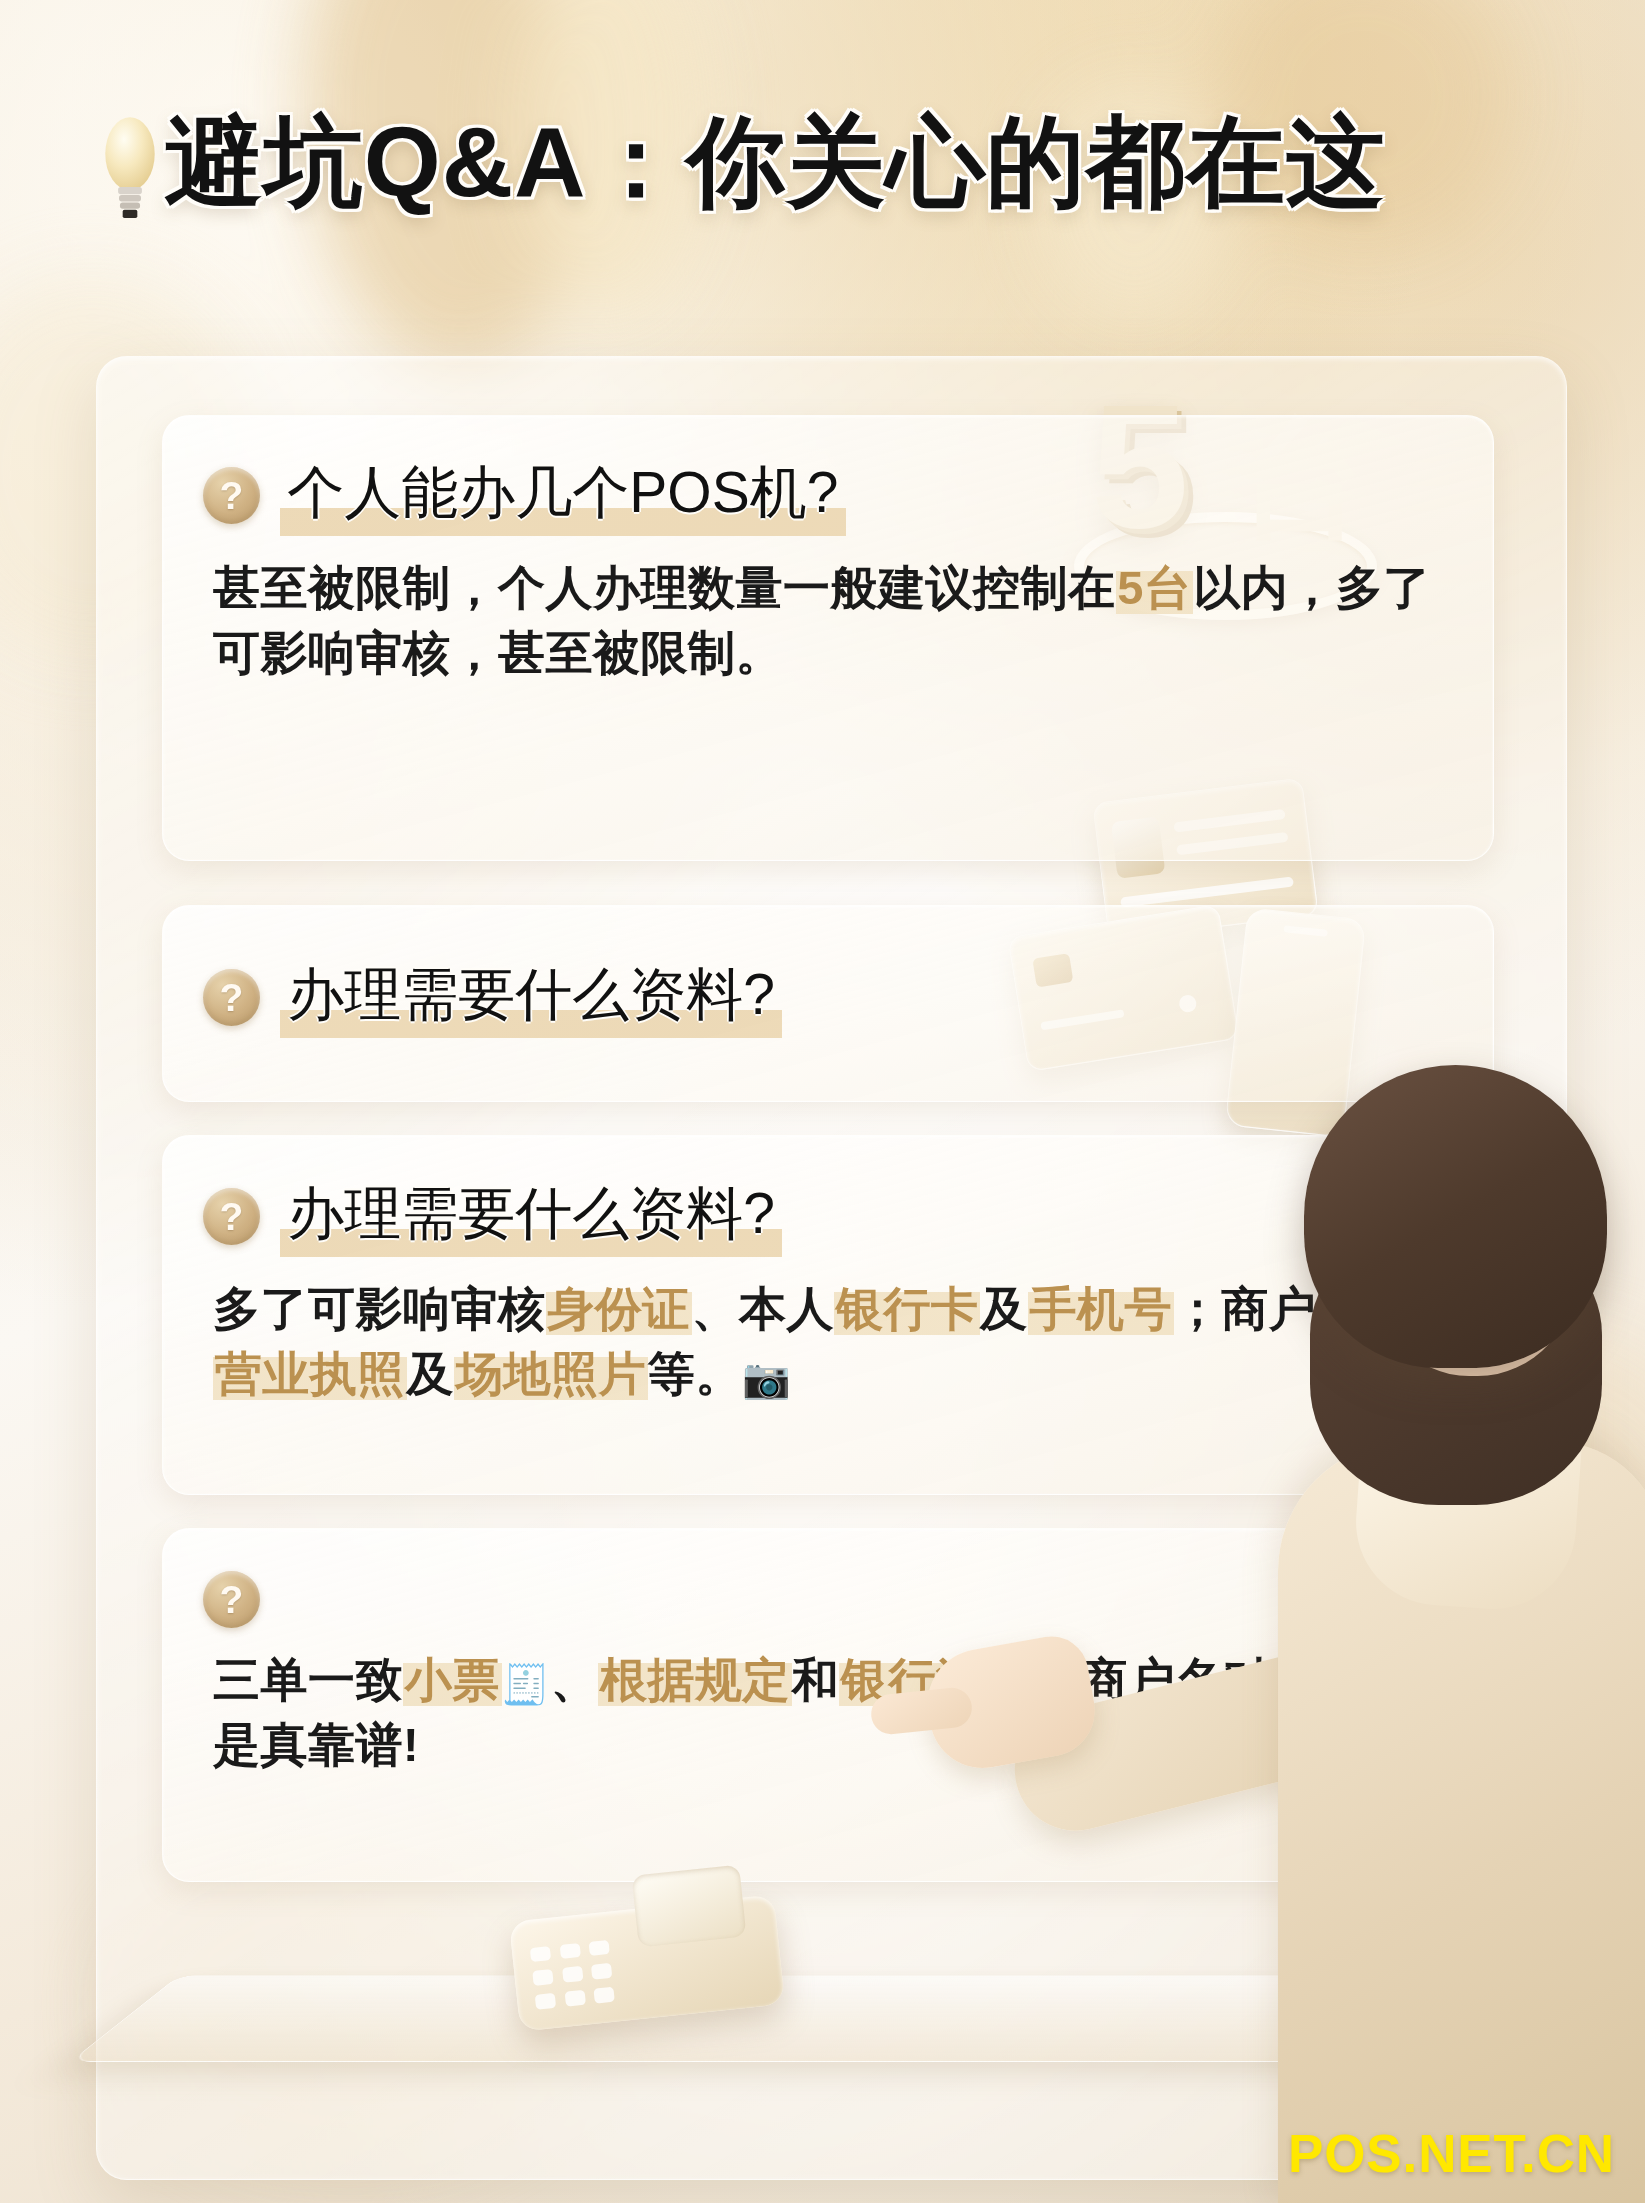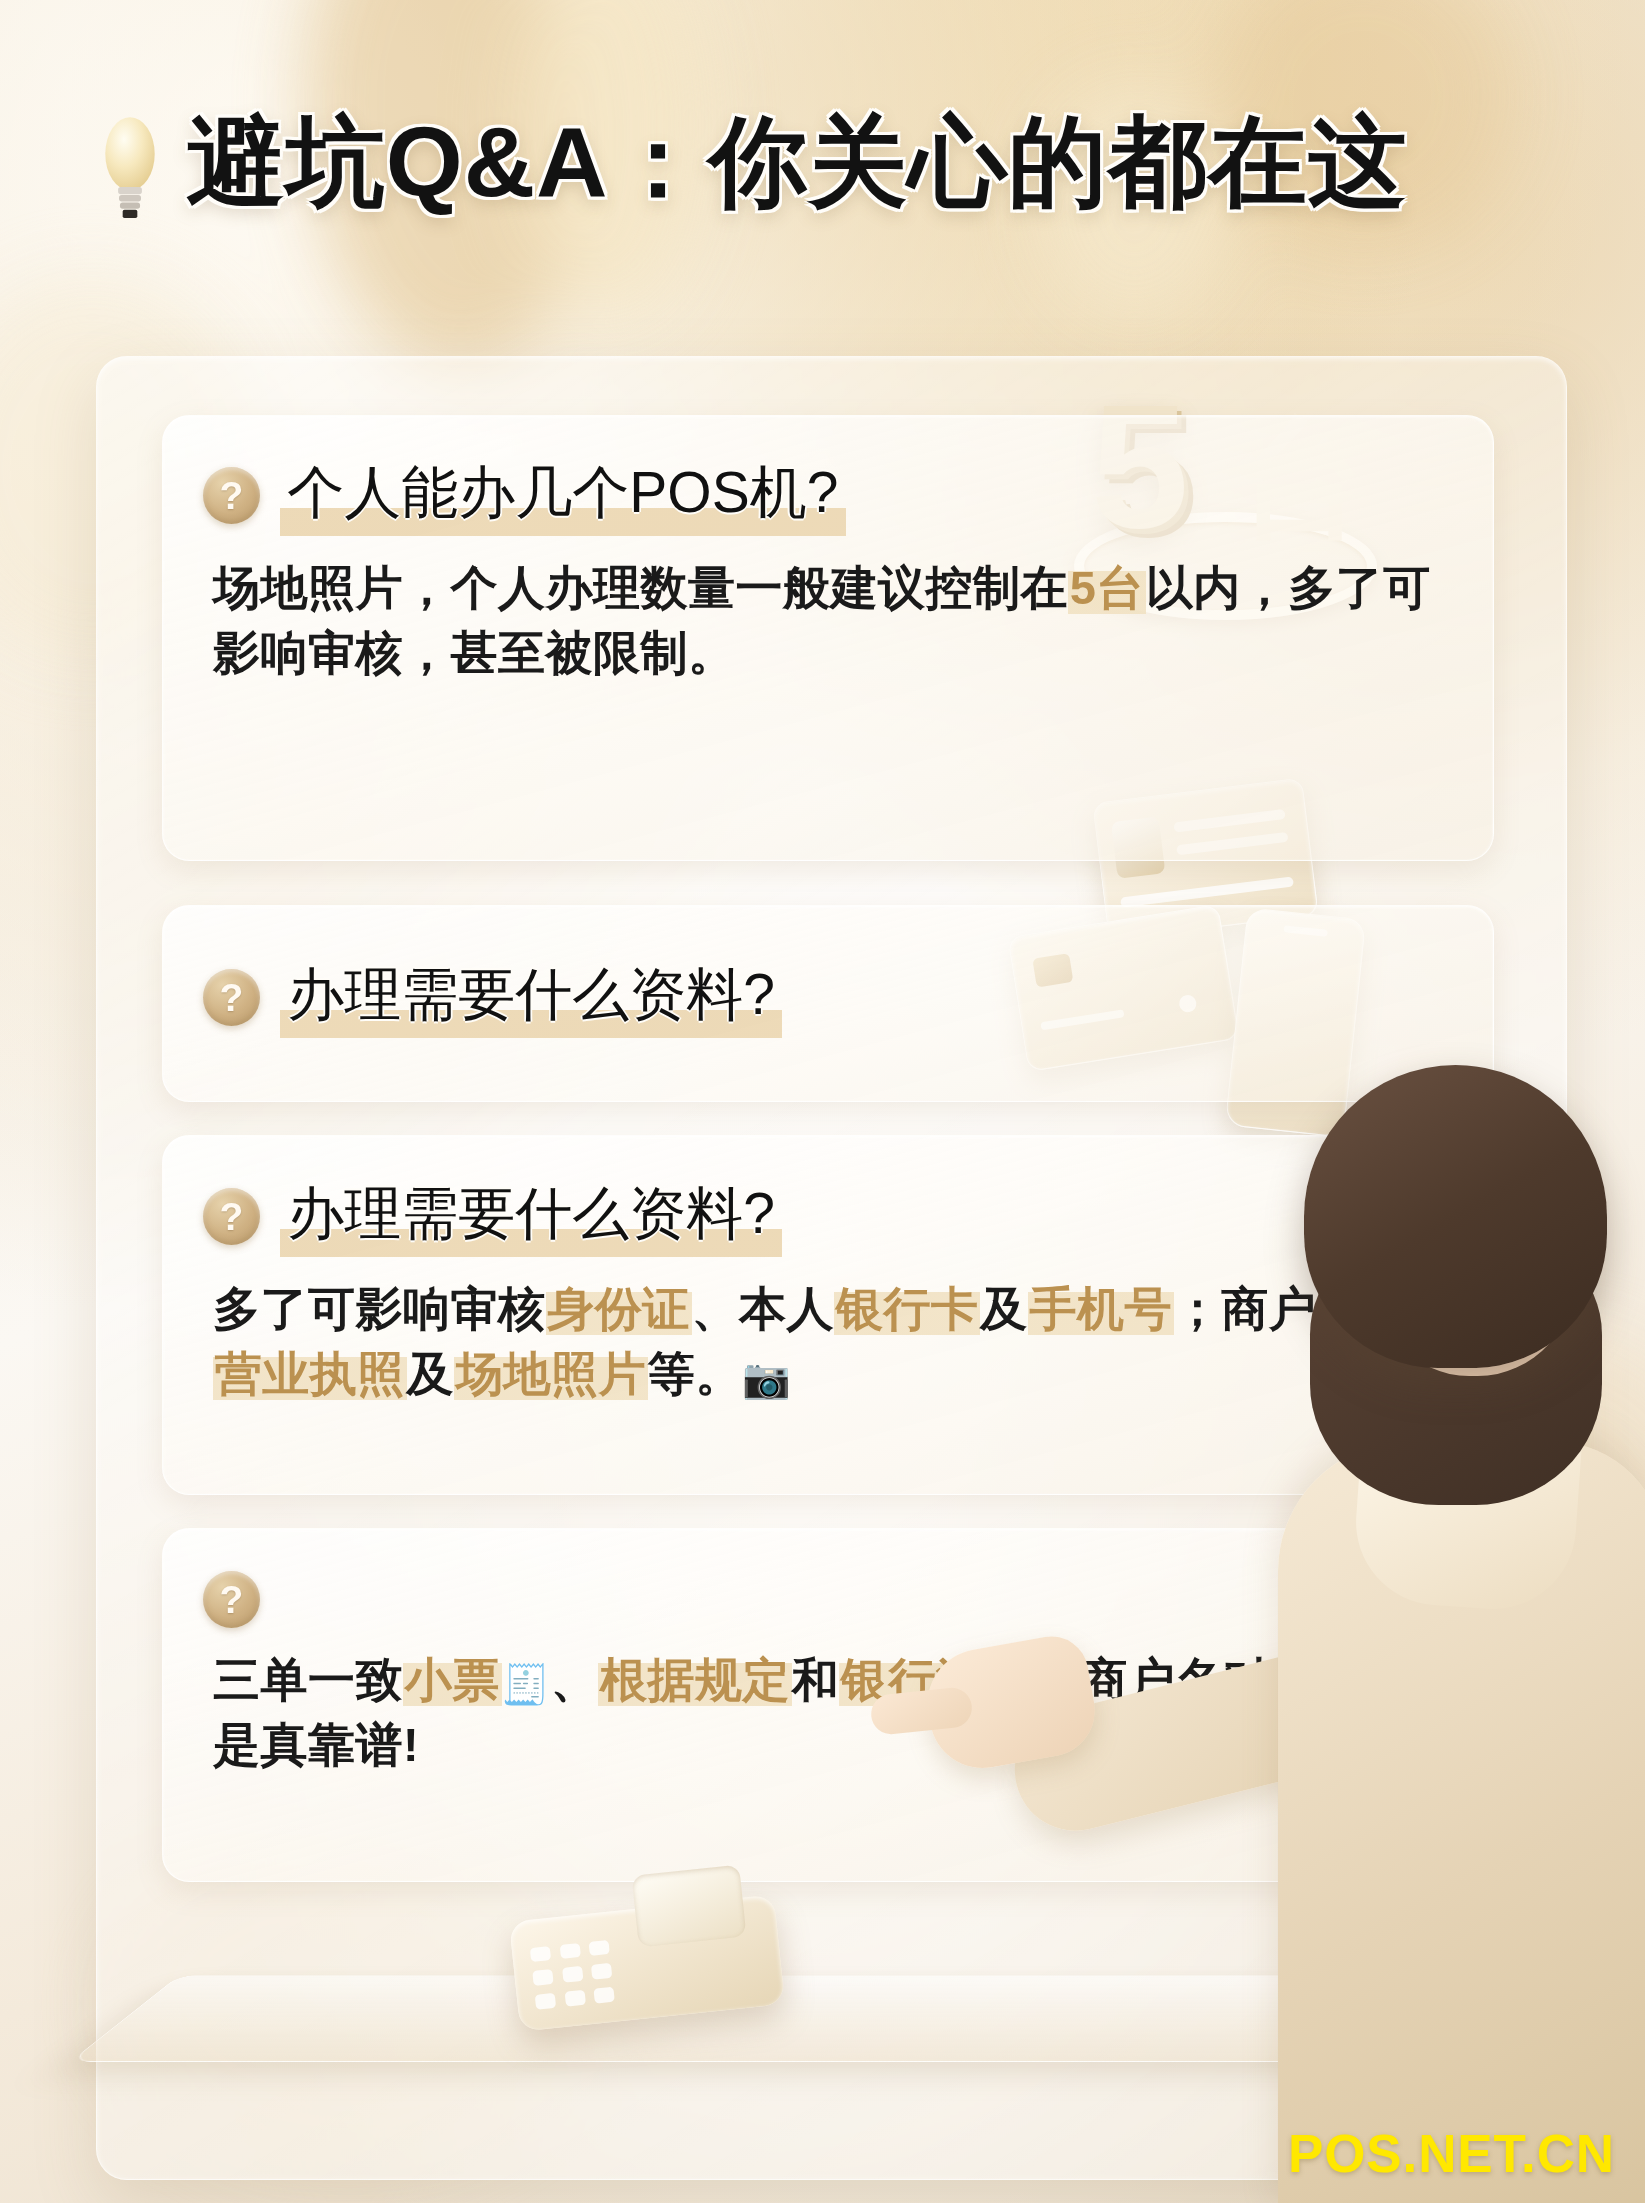--- a/index.html
+++ b/index.html
@@ -39,21 +39,21 @@
   .b4 { left: 1038px; top: 83px;  width: 193px; height: 239px; background: rgba(248,236,210,.65); }
   .b5 { left: -73px;  top: 275px; width: 331px; height: 386px; background: rgba(245,233,209,.6); }
   .b6 { left: 1359px; top: 1332px; width: 386px; height: 478px; background: rgba(238,220,188,.5); }
   .b7 { left: 110px;  top: 1837px; width: 478px; height: 331px; background: rgba(243,231,209,.55); }
 
   
   #title-bar {
     position: absolute;
     left: 96px; top: 99px;
     width: 1469px; height: 129px;
-    display: flex; align-items: center; gap: 22px;
+    display: flex; align-items: center; 
   }
   #bulb-icon { width: 68px; height: 108px; flex: 0 0 auto; position: relative; }
   #title-text {
     font-size: 99px;
     font-weight: 900;
     color: #121212;
     letter-spacing: 0.9px;
     white-space: nowrap;
     text-shadow:
        2.8px 0 0 #fffdf9, -2.8px 0 0 #fffdf9, 0 2.8px 0 #fffdf9, 0 -2.8px 0 #fffdf9,
@@ -280,21 +280,21 @@
   <div class="doc" id="doc-phone">
     <div class="doc-line" style="left:37px; top:13px; width:44px; height:7.3px;"></div>
   </div>
 </div>
 
 <div class="card" id="card-0">
   <div class="q-row">
     <div class="q-badge">?</div>
     <div class="q-text">个人能办几个POS机?</div>
   </div>
-  <div class="a-text"><span>场地照片，个人办理数量一般建议控制在</span><span class="hl">5台</span><span>以内，多了可影响审核，甚至被限制。</span></div>
+  <div class="a-text"><span>甚至被限制，个人办理数量一般建议控制在</span><span class="hl">5台</span><span>以内，多了可影响审核，甚至被限制。</span></div>
 </div>
 
 <div class="card" id="card-1">
   <div class="q-row">
     <div class="q-badge">?</div>
     <div class="q-text">办理需要什么资料?</div>
   </div>
 </div>
 
 <div class="card" id="card-2">

